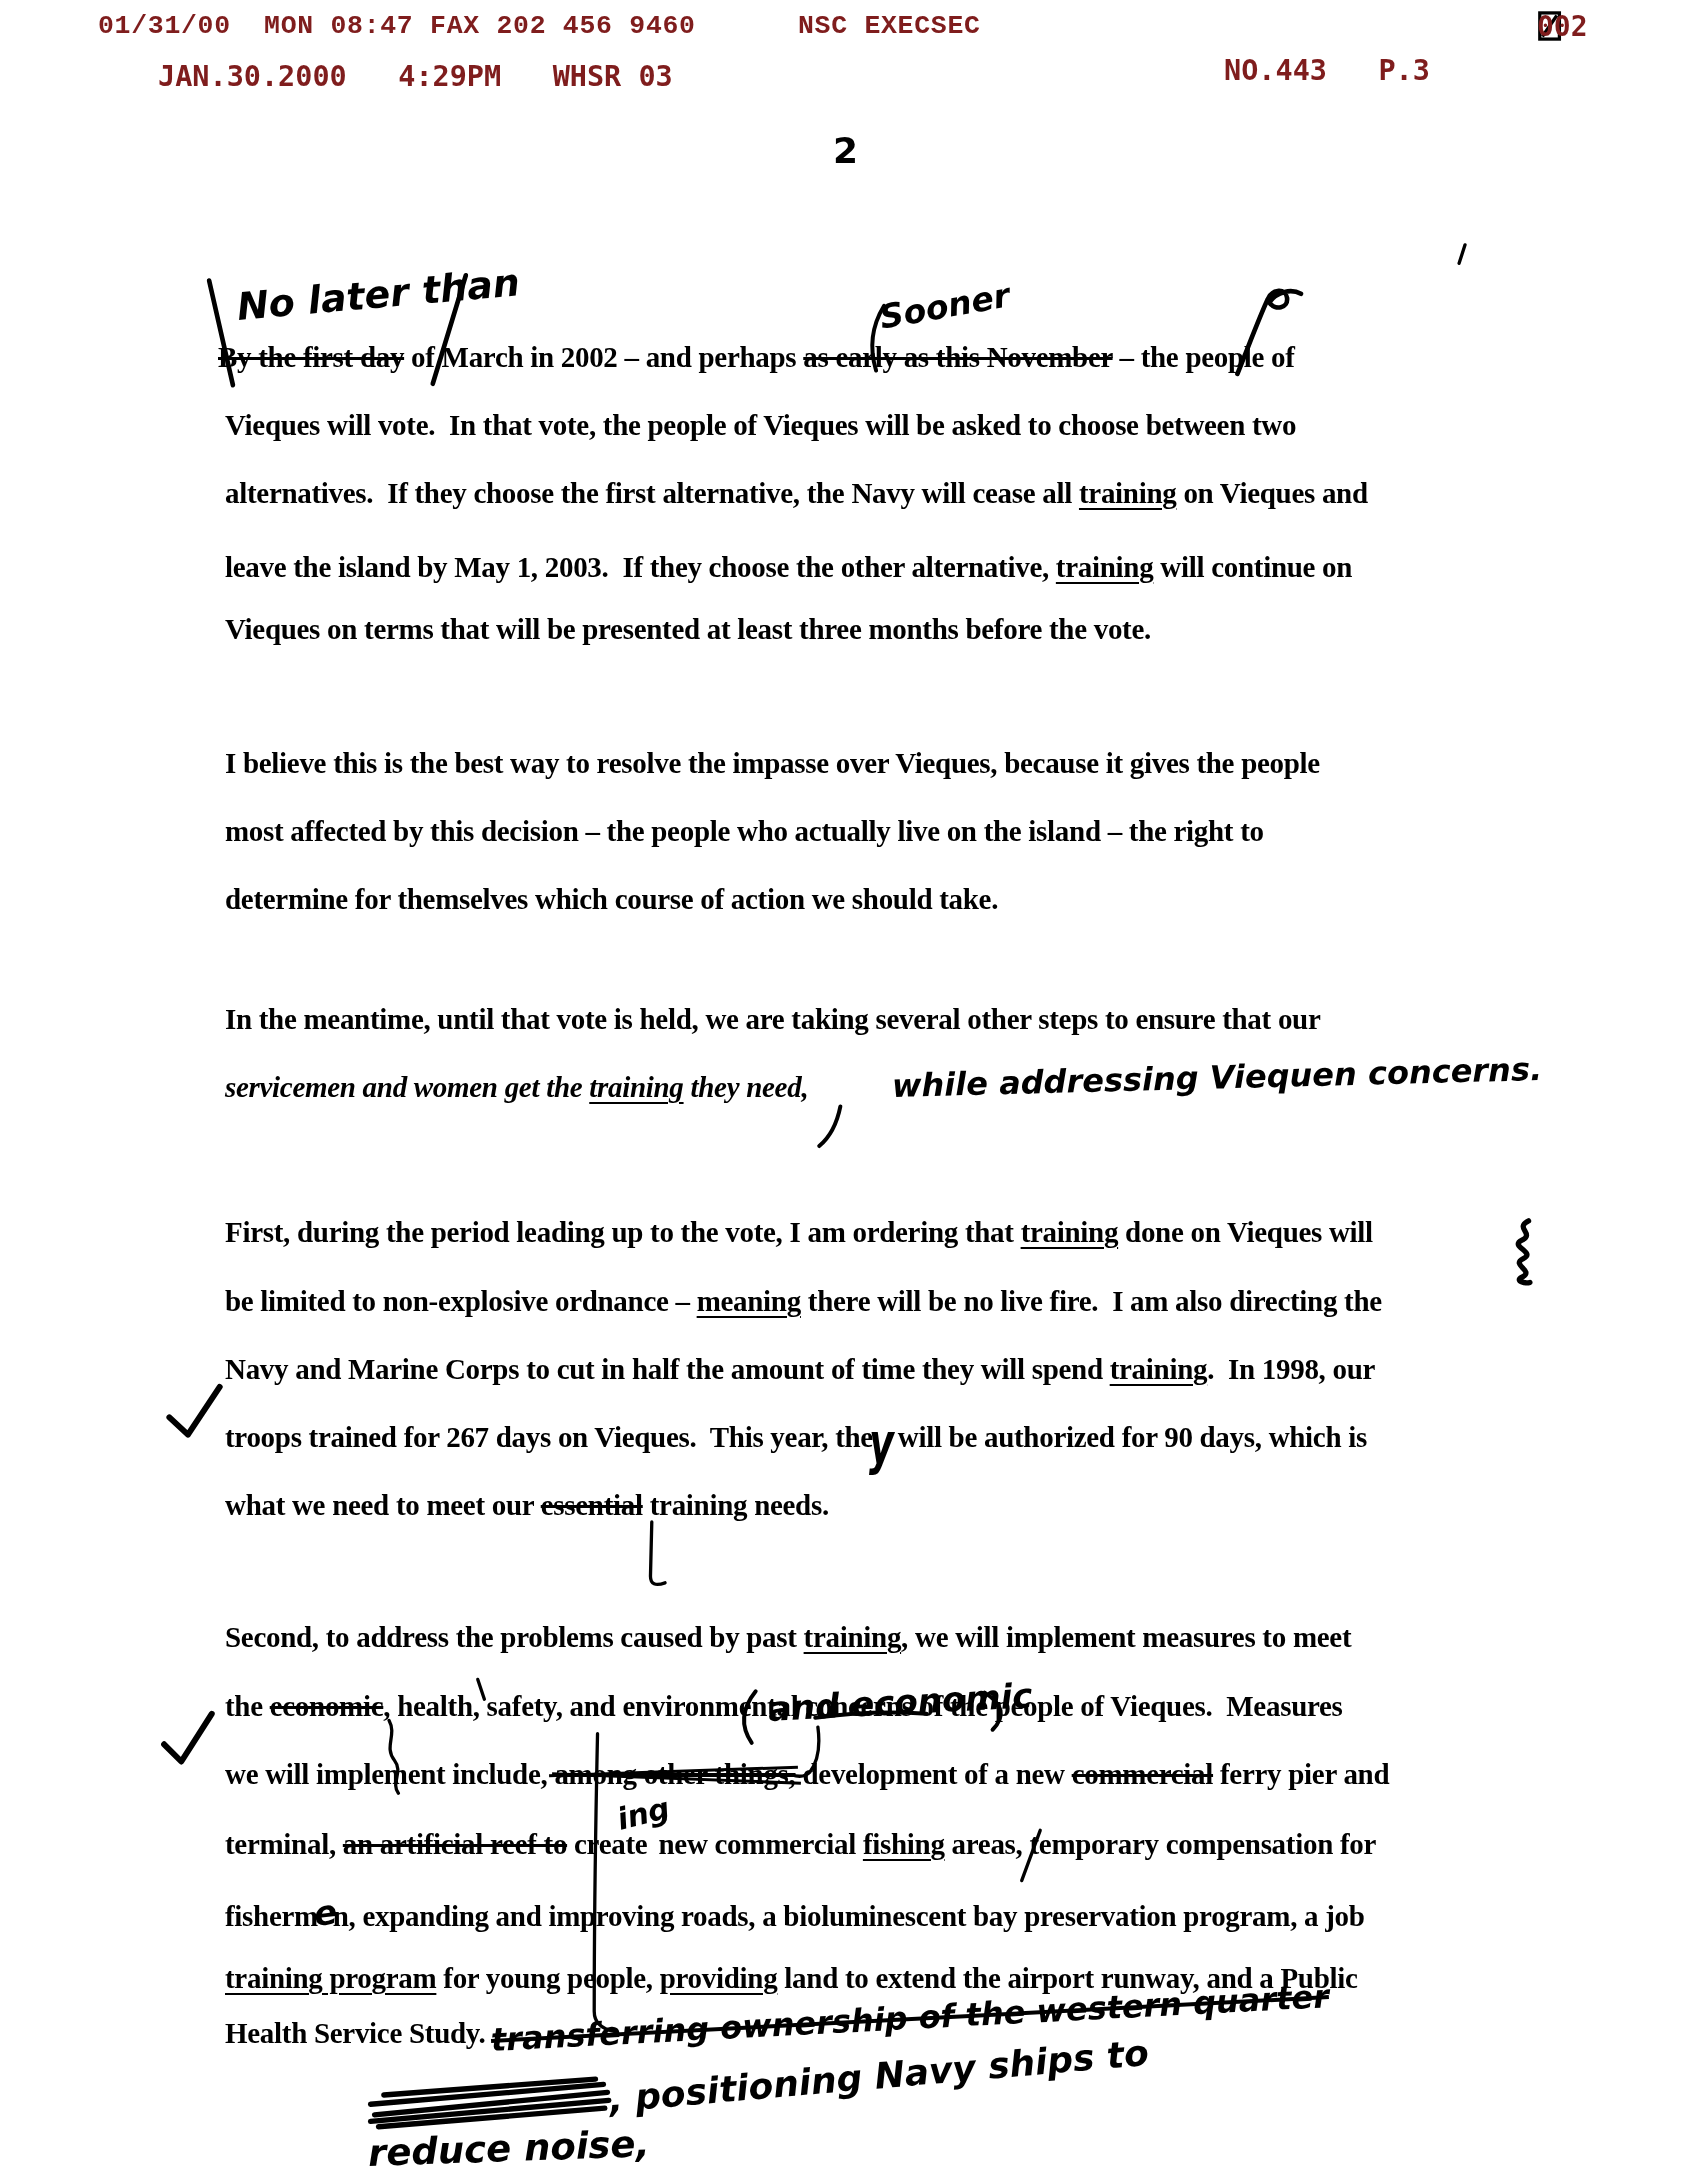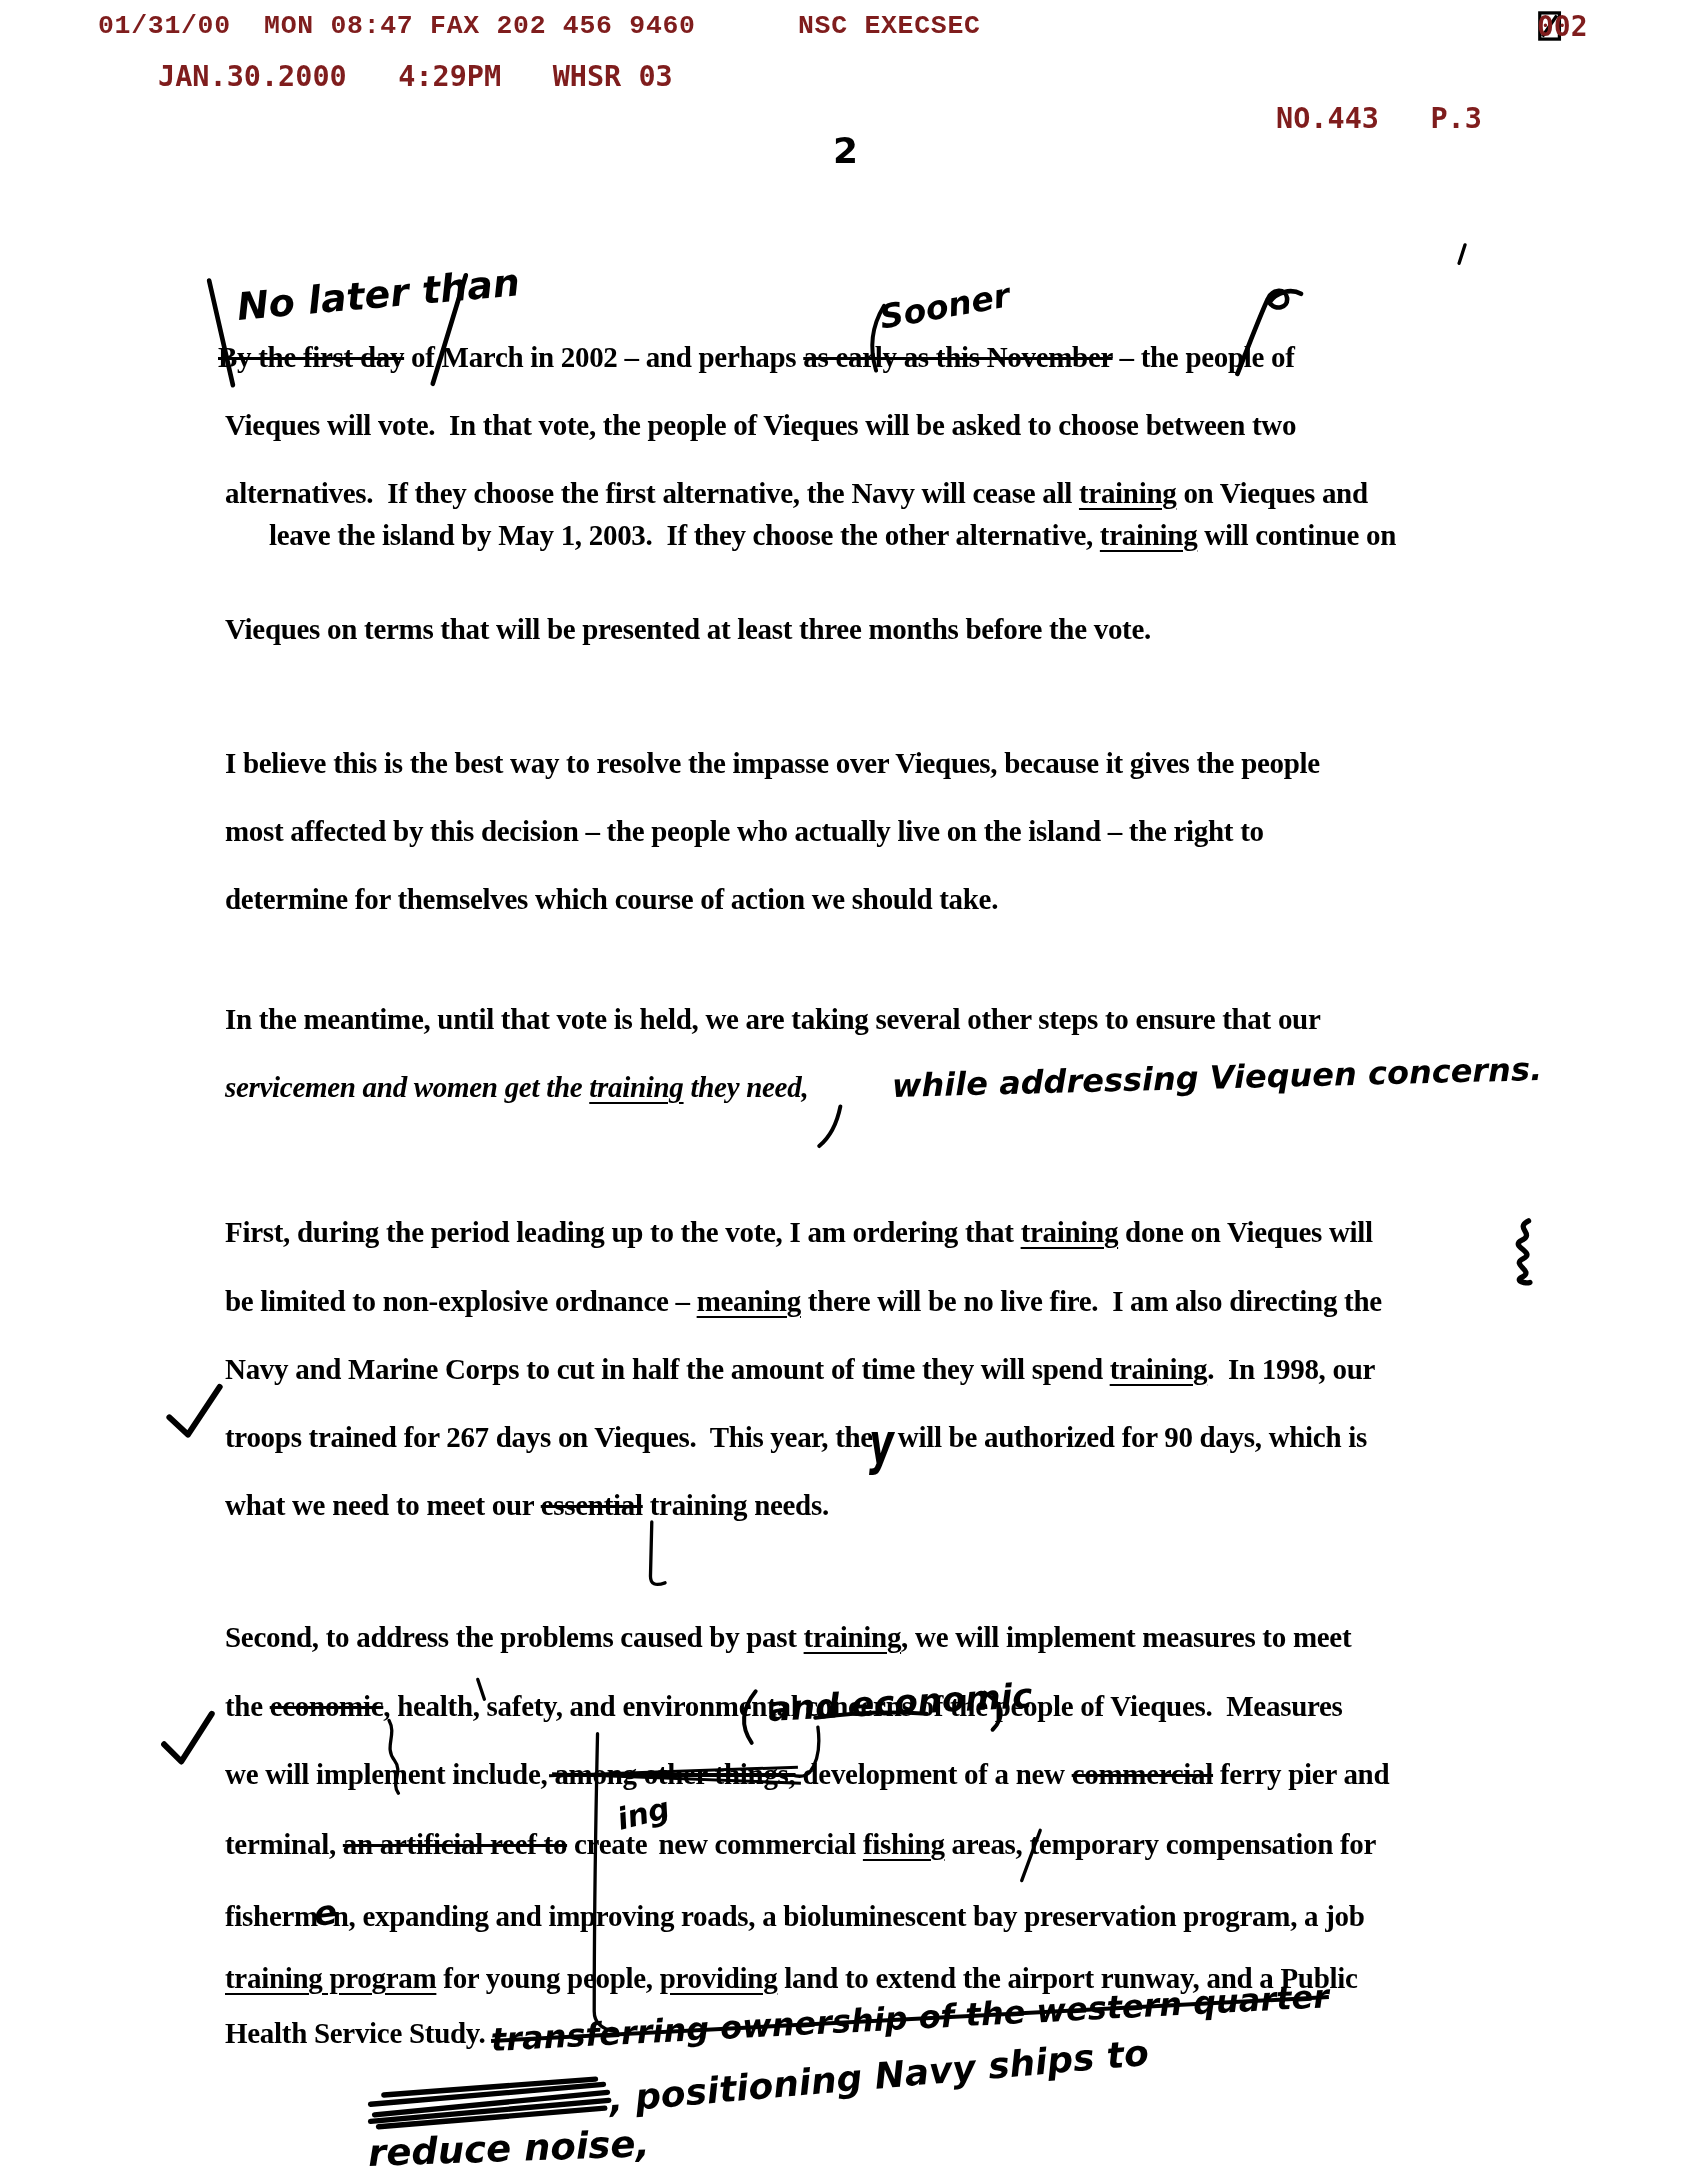--- a/index.html
+++ b/index.html
@@ -5,21 +5,21 @@
   html,body{margin:0;padding:0;background:#888;}
   .page{position:relative;width:1694px;height:2183px;background:#ffffff;color:#000;overflow:hidden;
         font-family:"Liberation Serif",serif;}
   
   .fax-header span{position:absolute;white-space:pre;color:#7f1d1d;}
   .h1l{left:98px;top:10.6px;font:700 26.5px "Liberation Mono",monospace;letter-spacing:0.7px;}
   .h1c{left:798px;top:10.6px;font:700 26.5px "Liberation Mono",monospace;letter-spacing:0.7px;}
   .h1r{left:1537px;top:9.3px;font:700 28px "DejaVu Sans Mono",monospace;display:flex;align-items:center;}
   .h1r svg{margin-right:4px;}
   .h2l{left:158px;top:60px;font:700 28.5px "DejaVu Sans Mono",monospace;}
-  .h2r{left:1276px;top:54px;font:700 28.5px "DejaVu Sans Mono",monospace;margin-top:48px;}
+  .h2r{left:1224px;top:54px;font:700 28.5px "DejaVu Sans Mono",monospace;}
   .pageno{position:absolute;left:833px;top:130px;font:700 36px "DejaVu Sans",sans-serif;}
   
   .tline{position:absolute;white-space:pre;font-family:"Liberation Serif",serif;
          font-weight:600;font-size:29px;letter-spacing:-0.3px;color:#000;}
   .seg-n{}
   .seg-st{text-decoration:line-through;text-decoration-thickness:3.3px;}
   .seg-sc{position:relative;text-decoration:line-through;text-decoration-thickness:4px;}
   .seg-sc::before{content:"";position:absolute;left:-5.3px;right:-2.6px;top:38%;height:3.3px;background:#000;transform:rotate(-2deg);}
   .seg-sc::after{content:"";position:absolute;left:-2.6px;right:-5.3px;top:58%;height:3.3px;background:#000;transform:rotate(2.2deg);}
   .seg-u{text-decoration:underline;text-decoration-thickness:2px;text-underline-offset:4.6px;}
@@ -53,21 +53,21 @@
     <span class="h2l">JAN.30.2000   4:29PM   WHSR 03</span>
     <span class="h2r">NO.443   P.3</span>
   </div>
 
   <div class="pageno">2</div>
 
   <div id="typed-lines">
       <div class="tline" style="top: 341px; left: 218px;"><span class="seg-st">By the first day</span><span class="seg-n"> of March in 2002 – and perhaps </span><span class="seg-st">as early as this November</span><span class="seg-n"> – the people of</span></div>
       <div class="tline" style="top: 409px; left: 225px;"><span class="seg-n">Vieques will vote.  In that vote, the people of Vieques will be asked to choose between two</span></div>
       <div class="tline" style="top: 477px; left: 225px;"><span class="seg-n">alternatives.  If they choose the first alternative, the Navy will cease all </span><span class="seg-u">training</span><span class="seg-n"> on Vieques and</span></div>
-      <div class="tline" style="top: 519px; left: 225px; margin-left: 44px;"><span class="seg-n">leave the island by May 1, 2003.  If they choose the other alternative, </span><span class="seg-u">training</span><span class="seg-n"> will continue on</span></div>
+      <div class="tline" style="top: 551px; left: 225px;"><span class="seg-n">leave the island by May 1, 2003.  If they choose the other alternative, </span><span class="seg-u">training</span><span class="seg-n"> will continue on</span></div>
       <div class="tline" style="top: 613px; left: 225px;"><span class="seg-n">Vieques on terms that will be presented at least three months before the vote.</span></div>
       <div class="tline" style="top: 747px; left: 225px; font-family: Liberation Serif, serif;"><span class="seg-n">I believe this is the best way to resolve the impasse over Vieques, because it gives the people</span></div>
       <div class="tline" style="top: 815px; left: 225px;"><span class="seg-n">most affected by this decision – the people who actually live on the island – the right to</span></div>
       <div class="tline" style="top: 883px; left: 225px;"><span class="seg-n">determine for themselves which course of action we should take.</span></div>
       <div class="tline" style="top: 1003px; left: 225px;"><span class="seg-n">In the meantime, until that vote is held, we are taking several other steps to ensure that our</span></div>
       <div class="tline" style="top: 1071px; left: 225px; font-style: italic;"><span class="seg-n">servicemen and women get the </span><span class="seg-u">training</span><span class="seg-n"> they need,</span></div>
       <div class="tline" style="top: 1216px; left: 225px; text-align: right;"><span class="seg-n">First, during the period leading up to the vote, I am ordering that </span><span class="seg-u">training</span><span class="seg-n"> done on Vieques will</span></div>
       <div class="tline" style="top: 1285px; left: 225px;"><span class="seg-n">be limited to non-explosive ordnance – </span><span class="seg-u">meaning</span><span class="seg-n"> there will be no live fire.  I am also directing the</span></div>
       <div class="tline" style="top: 1353px; left: 225px;"><span class="seg-n">Navy and Marine Corps to cut in half the amount of time they will spend </span><span class="seg-u">training</span><span class="seg-n">.  In 1998, our</span></div>
       <div class="tline" style="top: 1421px; left: 225px;"><span class="seg-n">troops trained for 267 days on Vieques.  This year, the</span><span class="seg-ins">y</span><span class="seg-n"> will be authorized for 90 days, which is</span></div>

